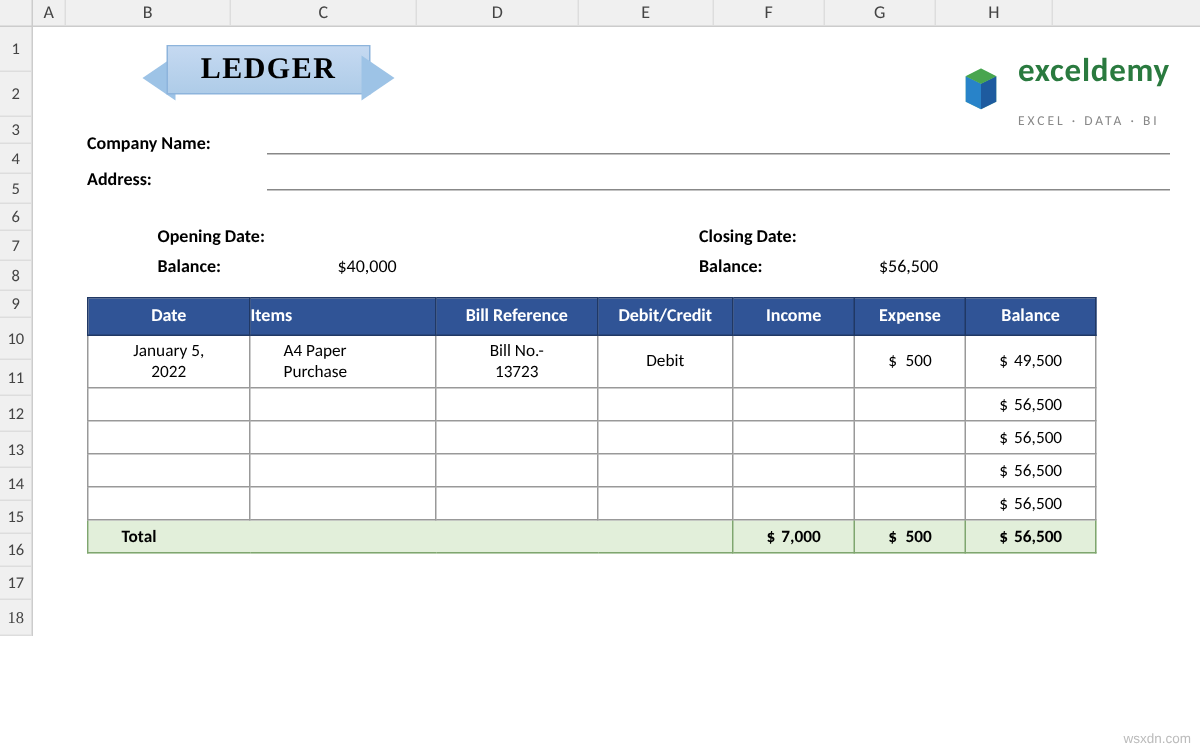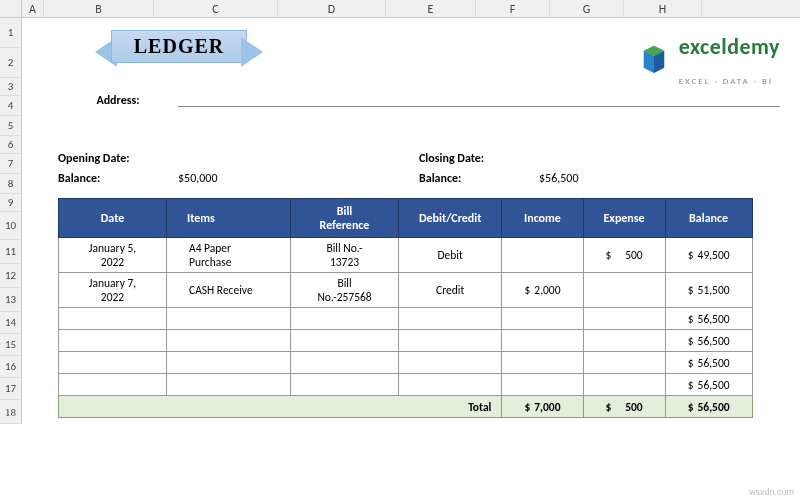--- a/index.html
+++ b/index.html
@@ -104,37 +104,37 @@
     left: 36px; top: 68px; right: 20px;
   }
   .info-row { display:flex; align-items:center; height:20px; }
   .info-label { font-weight: bold; width: 120px; font-size:12px;}
   .info-line { flex:1; border-bottom:1px solid #888; height:14px;}
   .info2 {
     position: absolute;
     left: 36px; top: 130px; right: 20px;
     display: flex;
   }
-  .info2 .col { flex:1; }
+  .info2 .col { flex:1;margin-left:47px; }
   .info2 .row { display:flex; height:20px; align-items:center;}
   .info2 .lbl { font-weight:bold; width:120px; font-size:12px;}
   .info2 .val { font-size:12px; }
   
   .ledger {
     position: absolute;
     left: 36px; top: 180px;
     border-collapse: collapse;
     table-layout: fixed;
   }
   .ledger th {
     background: #305496;
     color: #fff;
     font-weight: bold;
     font-size: 12px;
-    padding: 5px 20px;
+    padding: 5px 0;
     border: 1px solid #203864;
     text-align: center;
   }
   .ledger td {
     border: 1px solid #999;
     font-size: 11.5px;
     padding: 3px 22px;
     height: 22px;
     background: #fff;
   }
@@ -146,21 +146,21 @@
   .ledger .c-exp { width: 74px; }
   .ledger .c-bal { width: 70px; }
   .money { display:flex; justify-content:space-between; }
   .money .sym { padding-right:4px;}
   .money .amt { text-align:right; }
   .ledger tr.total td {
     background: #e2efda;
     font-weight: bold;
     border: 1px solid #7fa66f;
   }
-  .ledger tr.total td.lbl { text-align: right; padding-right:10px;}
+  .ledger tr.total td.lbl { padding-right:10px;}
   .watermark {
     position:absolute; right:6px; bottom:4px;
     font-size:9px; color:#bbb; font-family: Arial;
   }
 </style>
 </head>
 <body>
 
 <div class="corner"></div>
 
@@ -212,35 +212,39 @@
         <polygon points="8,8 20,2 32,8 20,14" fill="#43a047" opacity="0.9"></polygon>
       </svg>
     </div>
     <div class="logo-text">
       <div class="brand">exceldemy</div>
       <div class="tag">EXCEL · DATA · BI</div>
     </div>
   </div>
 
   <div class="info">
-    <div class="info-row" style="margin-top:4px;text-align:center;">
+    <div class="info-row">
+      <div class="info-label">Company Name:</div>
+      <div class="info-line"></div>
+    </div>
+    <div class="info-row" style="margin-top:4px;">
       <div class="info-label">Address:</div>
       <div class="info-line"></div>
     </div>
   </div>
 
   <div class="info2">
     <div class="col">
       <div class="row">
           <div class="lbl">Opening Date:</div>
           <div class="val"></div>
         </div>
       <div class="row">
           <div class="lbl">Balance:</div>
-          <div class="val">$50,000</div>
+          <div class="val">$40,000</div>
         </div>
     </div>
     <div class="col">
       <div class="row">
           <div class="lbl">Closing Date:</div>
           <div class="val"></div>
         </div>
       <div class="row">
           <div class="lbl">Balance:</div>
           <div class="val">$56,500</div>
@@ -274,39 +278,20 @@
             </div>
           </td>
           <td class="c-bal">
             <div class="money">
               <span class="sym">$</span>
               <span class="amt">49,500</span>
             </div>
           </td>
         </tr>
         <tr>
-          <td class="c-date">January 7, 2022</td>
-          <td class="c-items">CASH Receive</td>
-          <td class="c-bill">Bill No.-257568</td>
-          <td class="c-dc">Credit</td>
-          <td class="c-inc">
-            <div class="money">
-              <span class="sym">$</span>
-              <span class="amt">2,000</span>
-            </div>
-          </td>
-          <td class="c-exp"></td>
-          <td class="c-bal">
-            <div class="money">
-              <span class="sym">$</span>
-              <span class="amt">51,500</span>
-            </div>
-          </td>
-        </tr>
-        <tr>
           <td class="c-date"></td>
           <td class="c-items"></td>
           <td class="c-bill"></td>
           <td class="c-dc"></td>
           <td class="c-inc"></td>
           <td class="c-exp"></td>
           <td class="c-bal">
             <div class="money">
               <span class="sym">$</span>
               <span class="amt">56,500</span>

